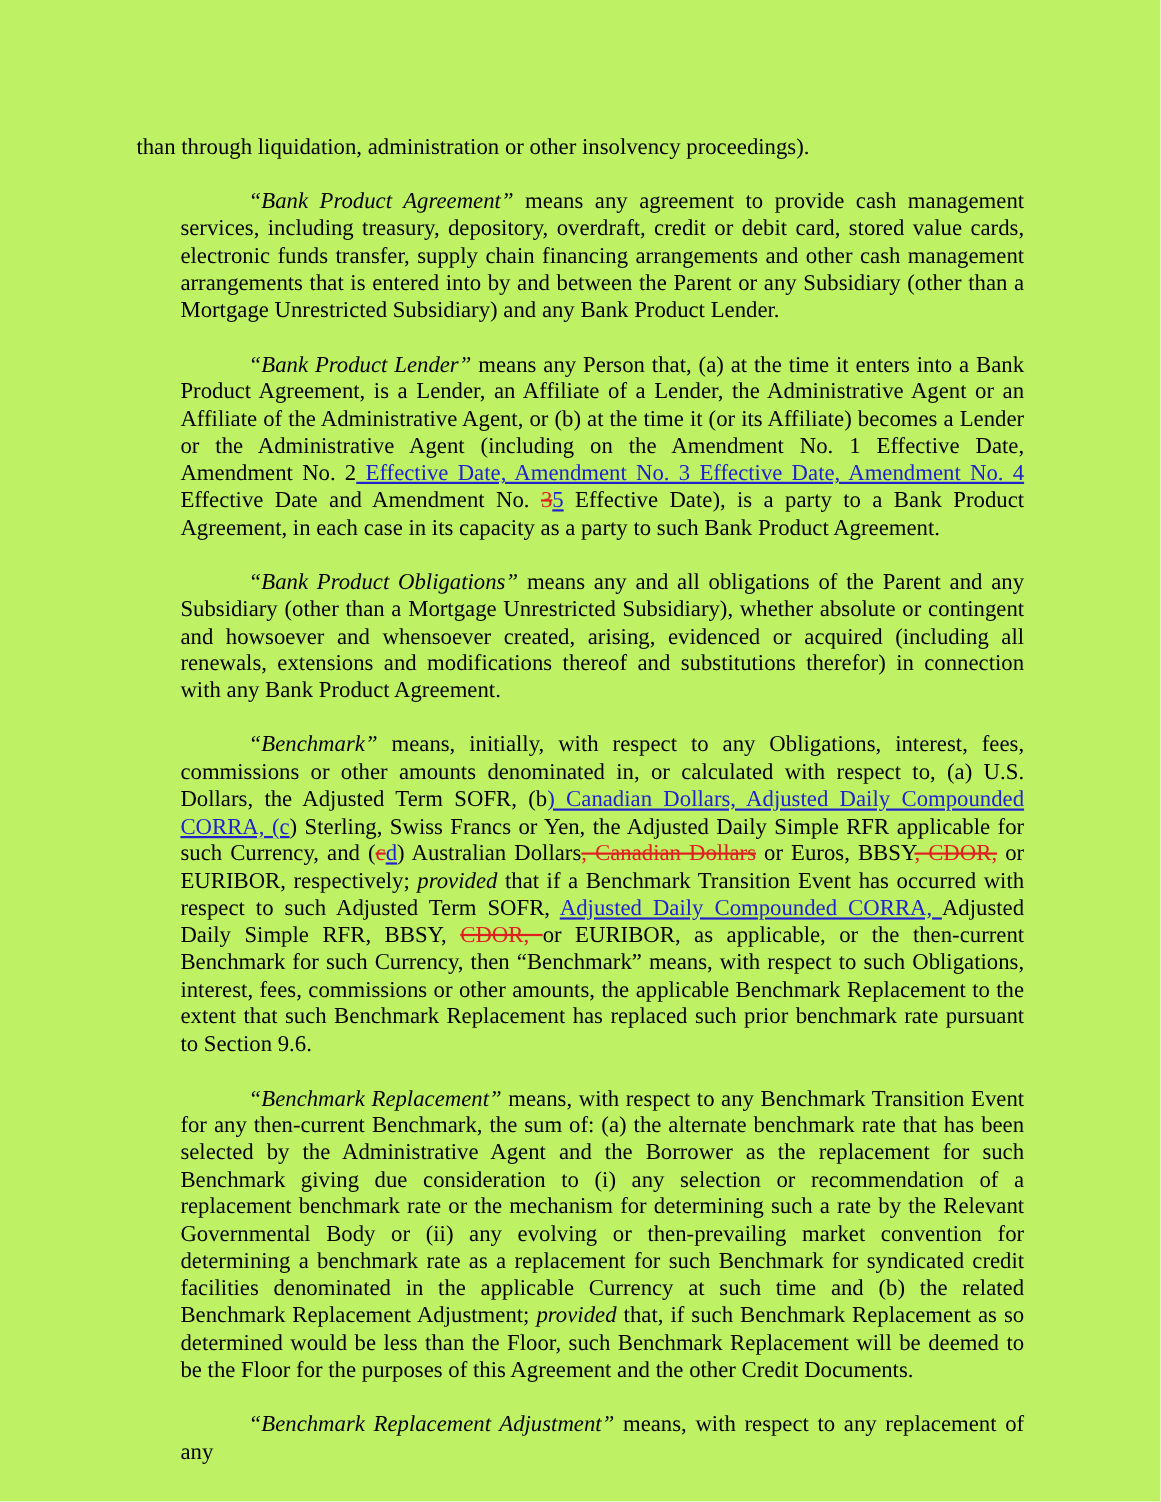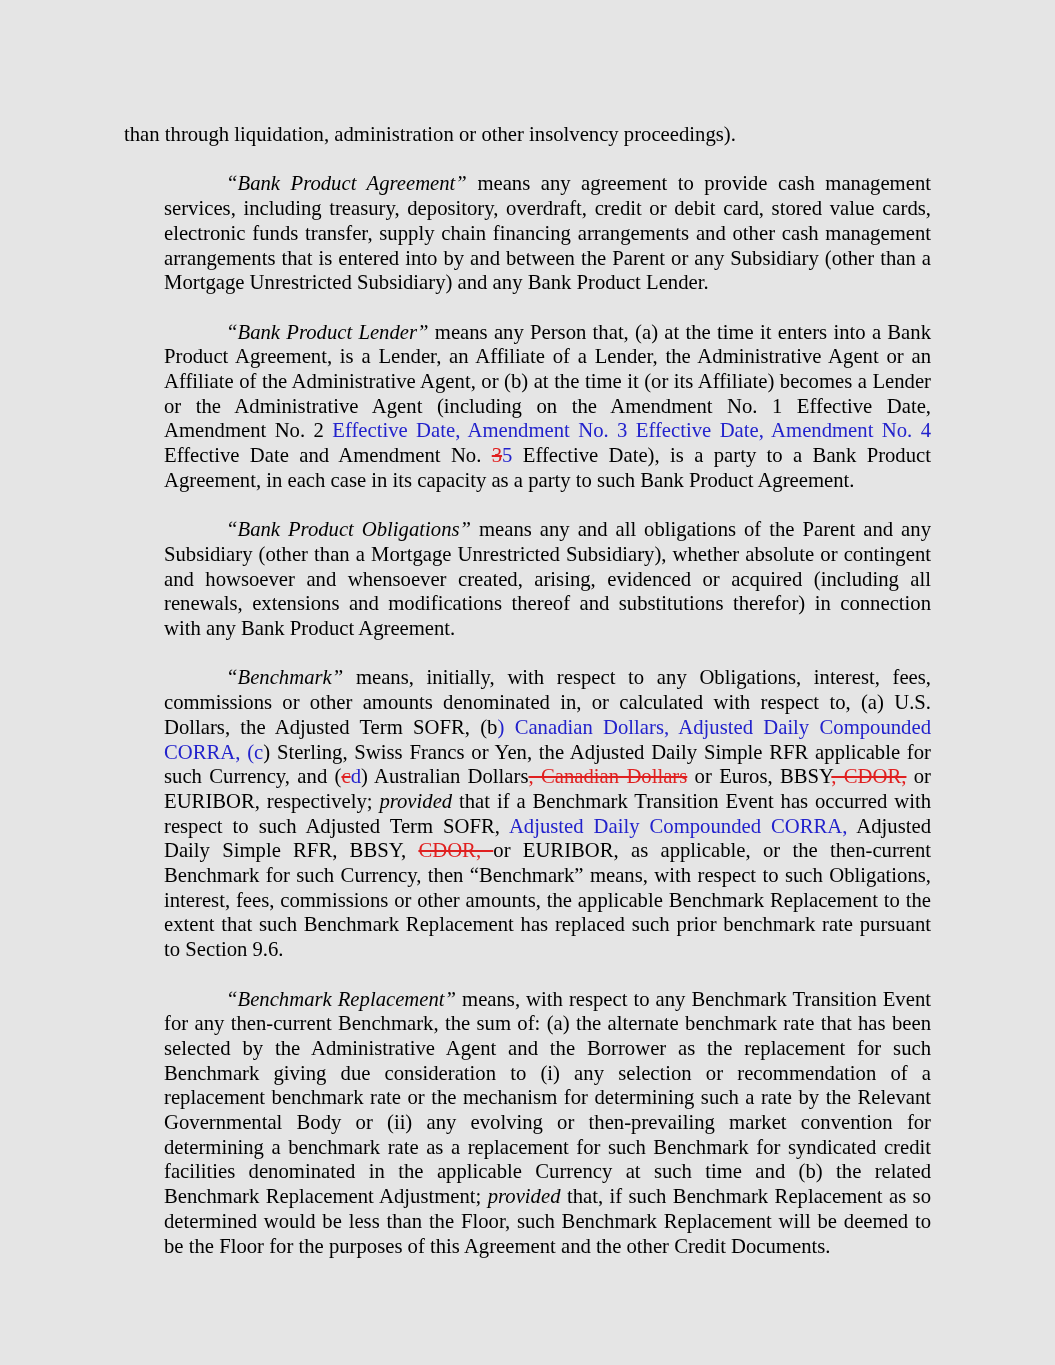--- a/index.html
+++ b/index.html
@@ -4,21 +4,21 @@
 <style>
   html, body {
     margin: 0;
     padding: 0;
     background: #ffffff;
   }
   .page {
     position: relative;
     width: 1055px;
     height: 1365px;
-    background: #e5e5e5;
+    background: #bef264;
     font-family: "Liberation Serif", serif;
     color: #000000;
     overflow: hidden;
   }
   .content {
     position: absolute;
     left: 124px;
     top: 122px;
     width: 807px;
     font-size: 20.7px;
@@ -32,20 +32,21 @@
   .para.indent {
     text-indent: 62px;
     margin-left: 40px;
   }
   .run-n { }
   .run-i {
     font-style: italic;
   }
   .run-ins {
     color: var(--ins-color, #2222cc);
+    text-decoration: underline;
   }
   .run-del {
     color: var(--del-color, #e02020);
     text-decoration: line-through;
   }
   .footer {
     position: absolute;
     left: 0;
     right: 0;
     top: 1272px;
@@ -58,14 +59,15 @@
 <body>
 
 <div class="page">
   <div class="content">
       <p class="para"><span class="run-n">than through liquidation, administration or other insolvency proceedings).</span></p>
       <p class="para indent"><span class="run-i">“Bank Product Agreement”</span><span class="run-n"> means any agreement to provide cash management services, including treasury, depository, overdraft, credit or debit card, stored value cards, electronic funds transfer, supply chain financing arrangements and other cash management arrangements that is entered into by and between the Parent or any Subsidiary (other than a Mortgage Unrestricted Subsidiary) and any Bank Product Lender.</span></p>
       <p class="para indent"><span class="run-i">“Bank Product Lender”</span><span class="run-n"> means any Person that, (a) at the time it enters into a Bank Product Agreement, is a Lender, an Affiliate of a Lender, the Administrative Agent or an Affiliate of the Administrative Agent, or (b) at the time it (or its Affiliate) becomes a Lender or the Administrative Agent (including on the Amendment No. 1 Effective Date, Amendment No. 2</span><span class="run-ins"> Effective Date, Amendment No. 3 Effective Date, Amendment No. 4</span><span class="run-n"> Effective Date and Amendment No. </span><span class="run-del">3</span><span class="run-ins">5</span><span class="run-n"> Effective Date), is a party to a Bank Product Agreement, in each case in its capacity as a party to such Bank Product Agreement.</span></p>
       <p class="para indent"><span class="run-i">“Bank Product Obligations”</span><span class="run-n"> means any and all obligations of the Parent and any Subsidiary (other than a Mortgage Unrestricted Subsidiary), whether absolute or contingent and howsoever and whensoever created, arising, evidenced or acquired (including all renewals, extensions and modifications thereof and substitutions therefor) in connection with any Bank Product Agreement.</span></p>
       <p class="para indent"><span class="run-i">“Benchmark”</span><span class="run-n"> means, initially, with respect to any Obligations, interest, fees, commissions or other amounts denominated in, or calculated with respect to, (a) U.S. Dollars, the Adjusted Term SOFR, (b</span><span class="run-ins">) Canadian Dollars, Adjusted Daily Compounded CORRA, (c</span><span class="run-n">) Sterling, Swiss Francs or Yen, the Adjusted Daily Simple RFR applicable for such Currency, and (</span><span class="run-del">c</span><span class="run-ins">d</span><span class="run-n">) Australian Dollars</span><span class="run-del">, Canadian Dollars</span><span class="run-n"> or Euros, BBSY</span><span class="run-del">, CDOR,</span><span class="run-n"> or EURIBOR, respectively; </span><span class="run-i">provided</span><span class="run-n"> that if a Benchmark Transition Event has occurred with respect to such Adjusted Term SOFR, </span><span class="run-ins">Adjusted Daily Compounded CORRA, </span><span class="run-n">Adjusted Daily Simple RFR, BBSY, </span><span class="run-del">CDOR, </span><span class="run-n">or EURIBOR, as applicable, or the then-current Benchmark for such Currency, then “Benchmark” means, with respect to such Obligations, interest, fees, commissions or other amounts, the applicable Benchmark Replacement to the extent that such Benchmark Replacement has replaced such prior benchmark rate pursuant to Section 9.6.</span></p>
       <p class="para indent"><span class="run-i">“Benchmark Replacement”</span><span class="run-n"> means, with respect to any Benchmark Transition Event for any then-current Benchmark, the sum of: (a) the alternate benchmark rate that has been selected by the Administrative Agent and the Borrower as the replacement for such Benchmark giving due consideration to (i) any selection or recommendation of a replacement benchmark rate or the mechanism for determining such a rate by the Relevant Governmental Body or (ii) any evolving or then-prevailing market convention for determining a benchmark rate as a replacement for such Benchmark for syndicated credit facilities denominated in the applicable Currency at such time and (b) the related Benchmark Replacement Adjustment; </span><span class="run-i">provided</span><span class="run-n"> that, if such Benchmark Replacement as so determined would be less than the Floor, such Benchmark Replacement will be deemed to be the Floor for the purposes of this Agreement and the other Credit Documents.</span></p>
+      <p class="para indent"><span class="run-i">“Benchmark Replacement Adjustment”</span><span class="run-n"> means, with respect to any replacement of any</span></p>
     </div>
 </div>
 
 </body></html>

